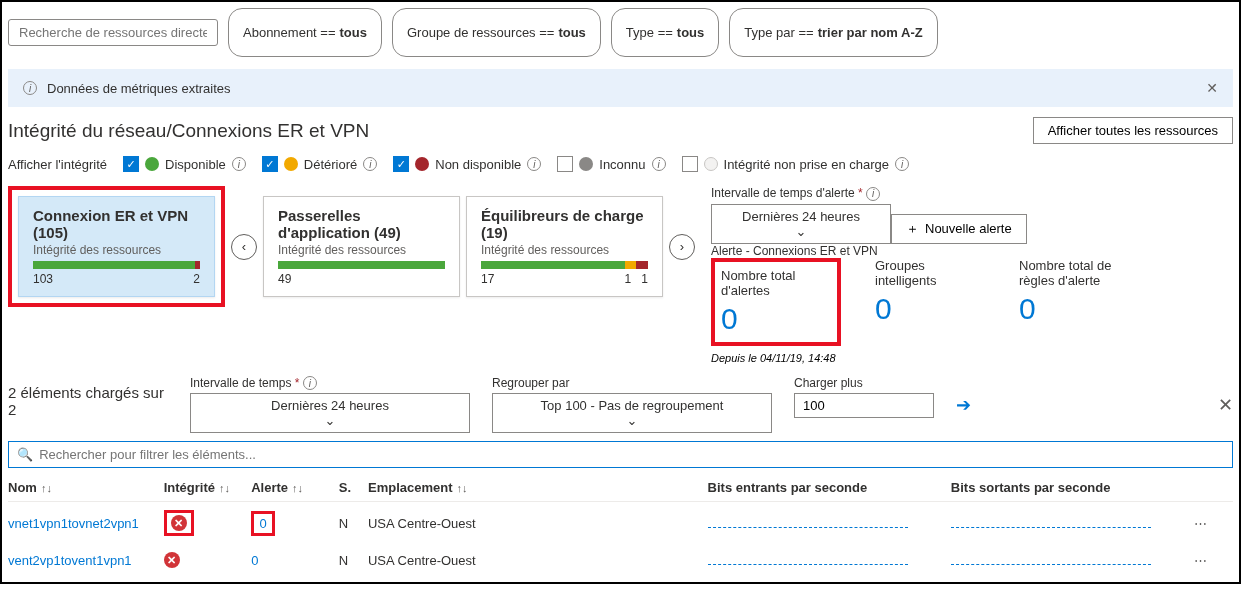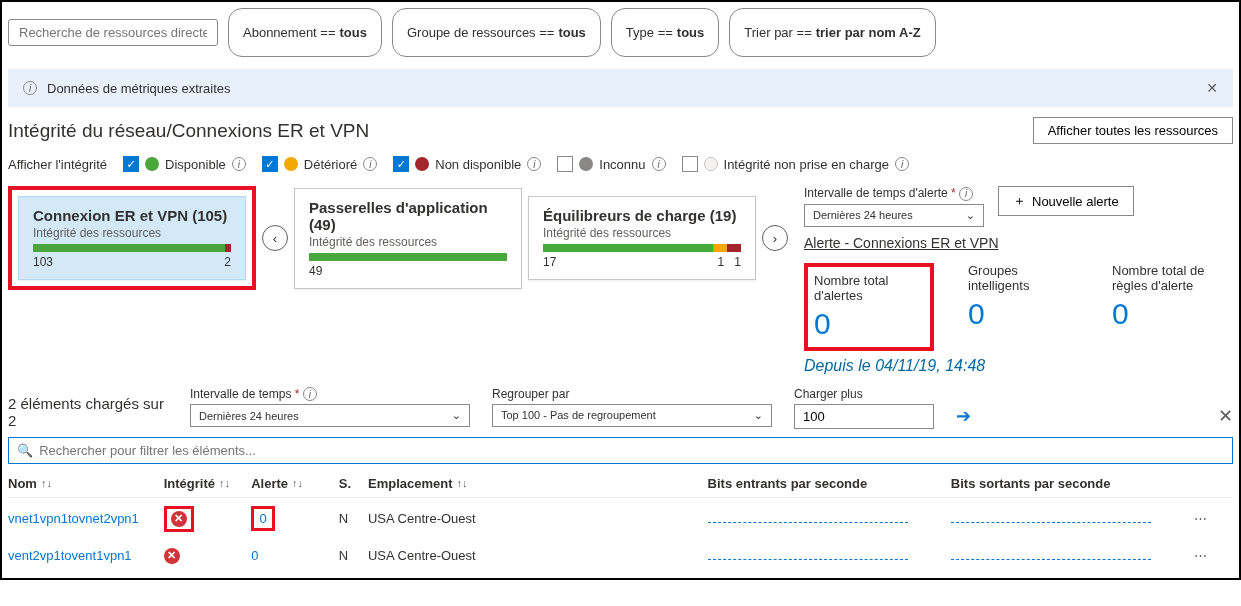--- a/index.html
+++ b/index.html
@@ -21,39 +21,39 @@
 .dot { width: 14px; height: 14px; border-radius: 50%; display: inline-block; }
 .dot.green { background: #4aa73c; }
 .dot.amber { background: #f2a900; }
 .dot.red { background: #a4262c; }
 .dot.gray { background: #8a8886; }
 .dot.light { background: #f3f2f1; border: 1px solid #c8c6c4; }
 .info-i { display: inline-flex; width: 14px; height: 14px; border: 1px solid #8a8886; border-radius: 50%; align-items: center; justify-content: center; font-size: 10px; color: #605e5c; font-style: italic; }
 .mid-section { display: flex; gap: 16px; align-items: flex-start; margin-bottom: 12px; }
 .cards-wrap { display: flex; align-items: center; gap: 6px; }
 .hl-box { border: 4px solid #e81123; padding: 6px; }
-.card { border: 1px solid #c8c6c4; background: #fff; padding: 10px 14px; width: 228px; box-shadow: 0 1px 2px rgba(0,0,0,0.08); }
+.card { border: 1px solid #c8c6c4; background: #fff; padding: 10px 14px; width: 197px; box-shadow: 0 1px 2px rgba(0,0,0,0.08); }
 .card.active { background: #d4e9f8; border-color: #b3d6f2; }
 .card-title { font-size: 15px; font-weight: 600; margin-bottom: 2px; }
 .card-sub { font-size: 12px; color: #605e5c; margin-bottom: 4px; }
 .bar { display: flex; height: 8px; width: 100%; margin-bottom: 3px; }
 .bar-seg { height: 100%; }
 .bar-vals { display: flex; justify-content: space-between; font-size: 12px; }
 .arrow-circ { width: 26px; height: 26px; border: 1px solid #605e5c; border-radius: 50%; display: flex; align-items: center; justify-content: center; cursor: pointer; }
 .alert-panel { flex: 1; }
-.alert-top { display: flex; gap: 14px; align-items: flex-start; margin-bottom: 8px; }
+.alert-top { display: flex; align-items: flex-end; }
 .alert-field { display: flex; flex-direction: column; gap: 3px; }
 .label-sm { font-size: 12px; }
 .required { color: #a4262c; }
-.select-box { border: 1px solid #8a8886; padding: 4px 8px; display: flex; justify-content: space-between; align-items: center; min-width: 180px; font-size: 11px; cursor: pointer; }
-.alert-title { font-size: 14px; font-weight: 500; margin-bottom: 12px; text-decoration: underline; }
+.select-box { border: 1px solid #8a8886; padding: 4px 8px; display: flex; justify-content: space-between; align-items: center; min-width: 180px; font-size: 13px; cursor: pointer; flex-direction: column; }
+.alert-title { font-size: 12px; font-weight: 500; margin-bottom: 0; }
 .alert-metrics { display: flex; gap: 34px; }
 .metric-label { font-size: 13px; max-width: 110px; }
 .metric-val { font-size: 30px; color: #0078d4; margin-top: 4px; }
-.timestamp { font-style: italic; font-size: 16px; color: #0369a1; margin-top: 6px; }
+.timestamp { font-style: italic; font-size: 11px; color: #000000; margin-top: 6px; }
 .controls-row { display: flex; align-items: flex-start; gap: 22px; margin-bottom: 8px; }
 .loaded-txt { width: 160px; font-size: 15px; padding-top: 8px; }
 .ctl-col { display: flex; flex-direction: column; gap: 3px; }
 .wide { min-width: 280px; }
 .input-txt { border: 1px solid #8a8886; padding: 4px 8px; width: 140px; font-size: 13px; }
 .run-arrow { color: #0078d4; font-size: 18px; cursor: pointer; padding-top: 18px; }
 .close-ctl { font-size: 18px; color: #605e5c; cursor: pointer; padding-top: 18px; margin-left: auto; }
 .search-bar { border: 1px solid #0078d4; padding: 5px 8px; display: flex; align-items: center; gap: 6px; margin-bottom: 6px; }
 .search-bar input { border: none; outline: none; flex: 1; font-size: 13px; }
 .table { width: 100%; }
@@ -83,21 +83,21 @@
   </span>
   <span class="pill">
     <span>Groupe de ressources == </span>
     <span class="bold">tous</span>
   </span>
   <span class="pill">
     <span>Type == </span>
     <span class="bold">tous</span>
   </span>
   <span class="pill">
-    <span>Trier par == </span>
+    <span>Type par == </span>
     <span class="bold">trier par nom A-Z</span>
   </span>
 </div>
 
 <div class="banner">
   <div class="banner-left">
     <span class="info-i">i</span>
     <span>Données de métriques extraites</span>
   </div>
   <span class="close-x">✕</span>

